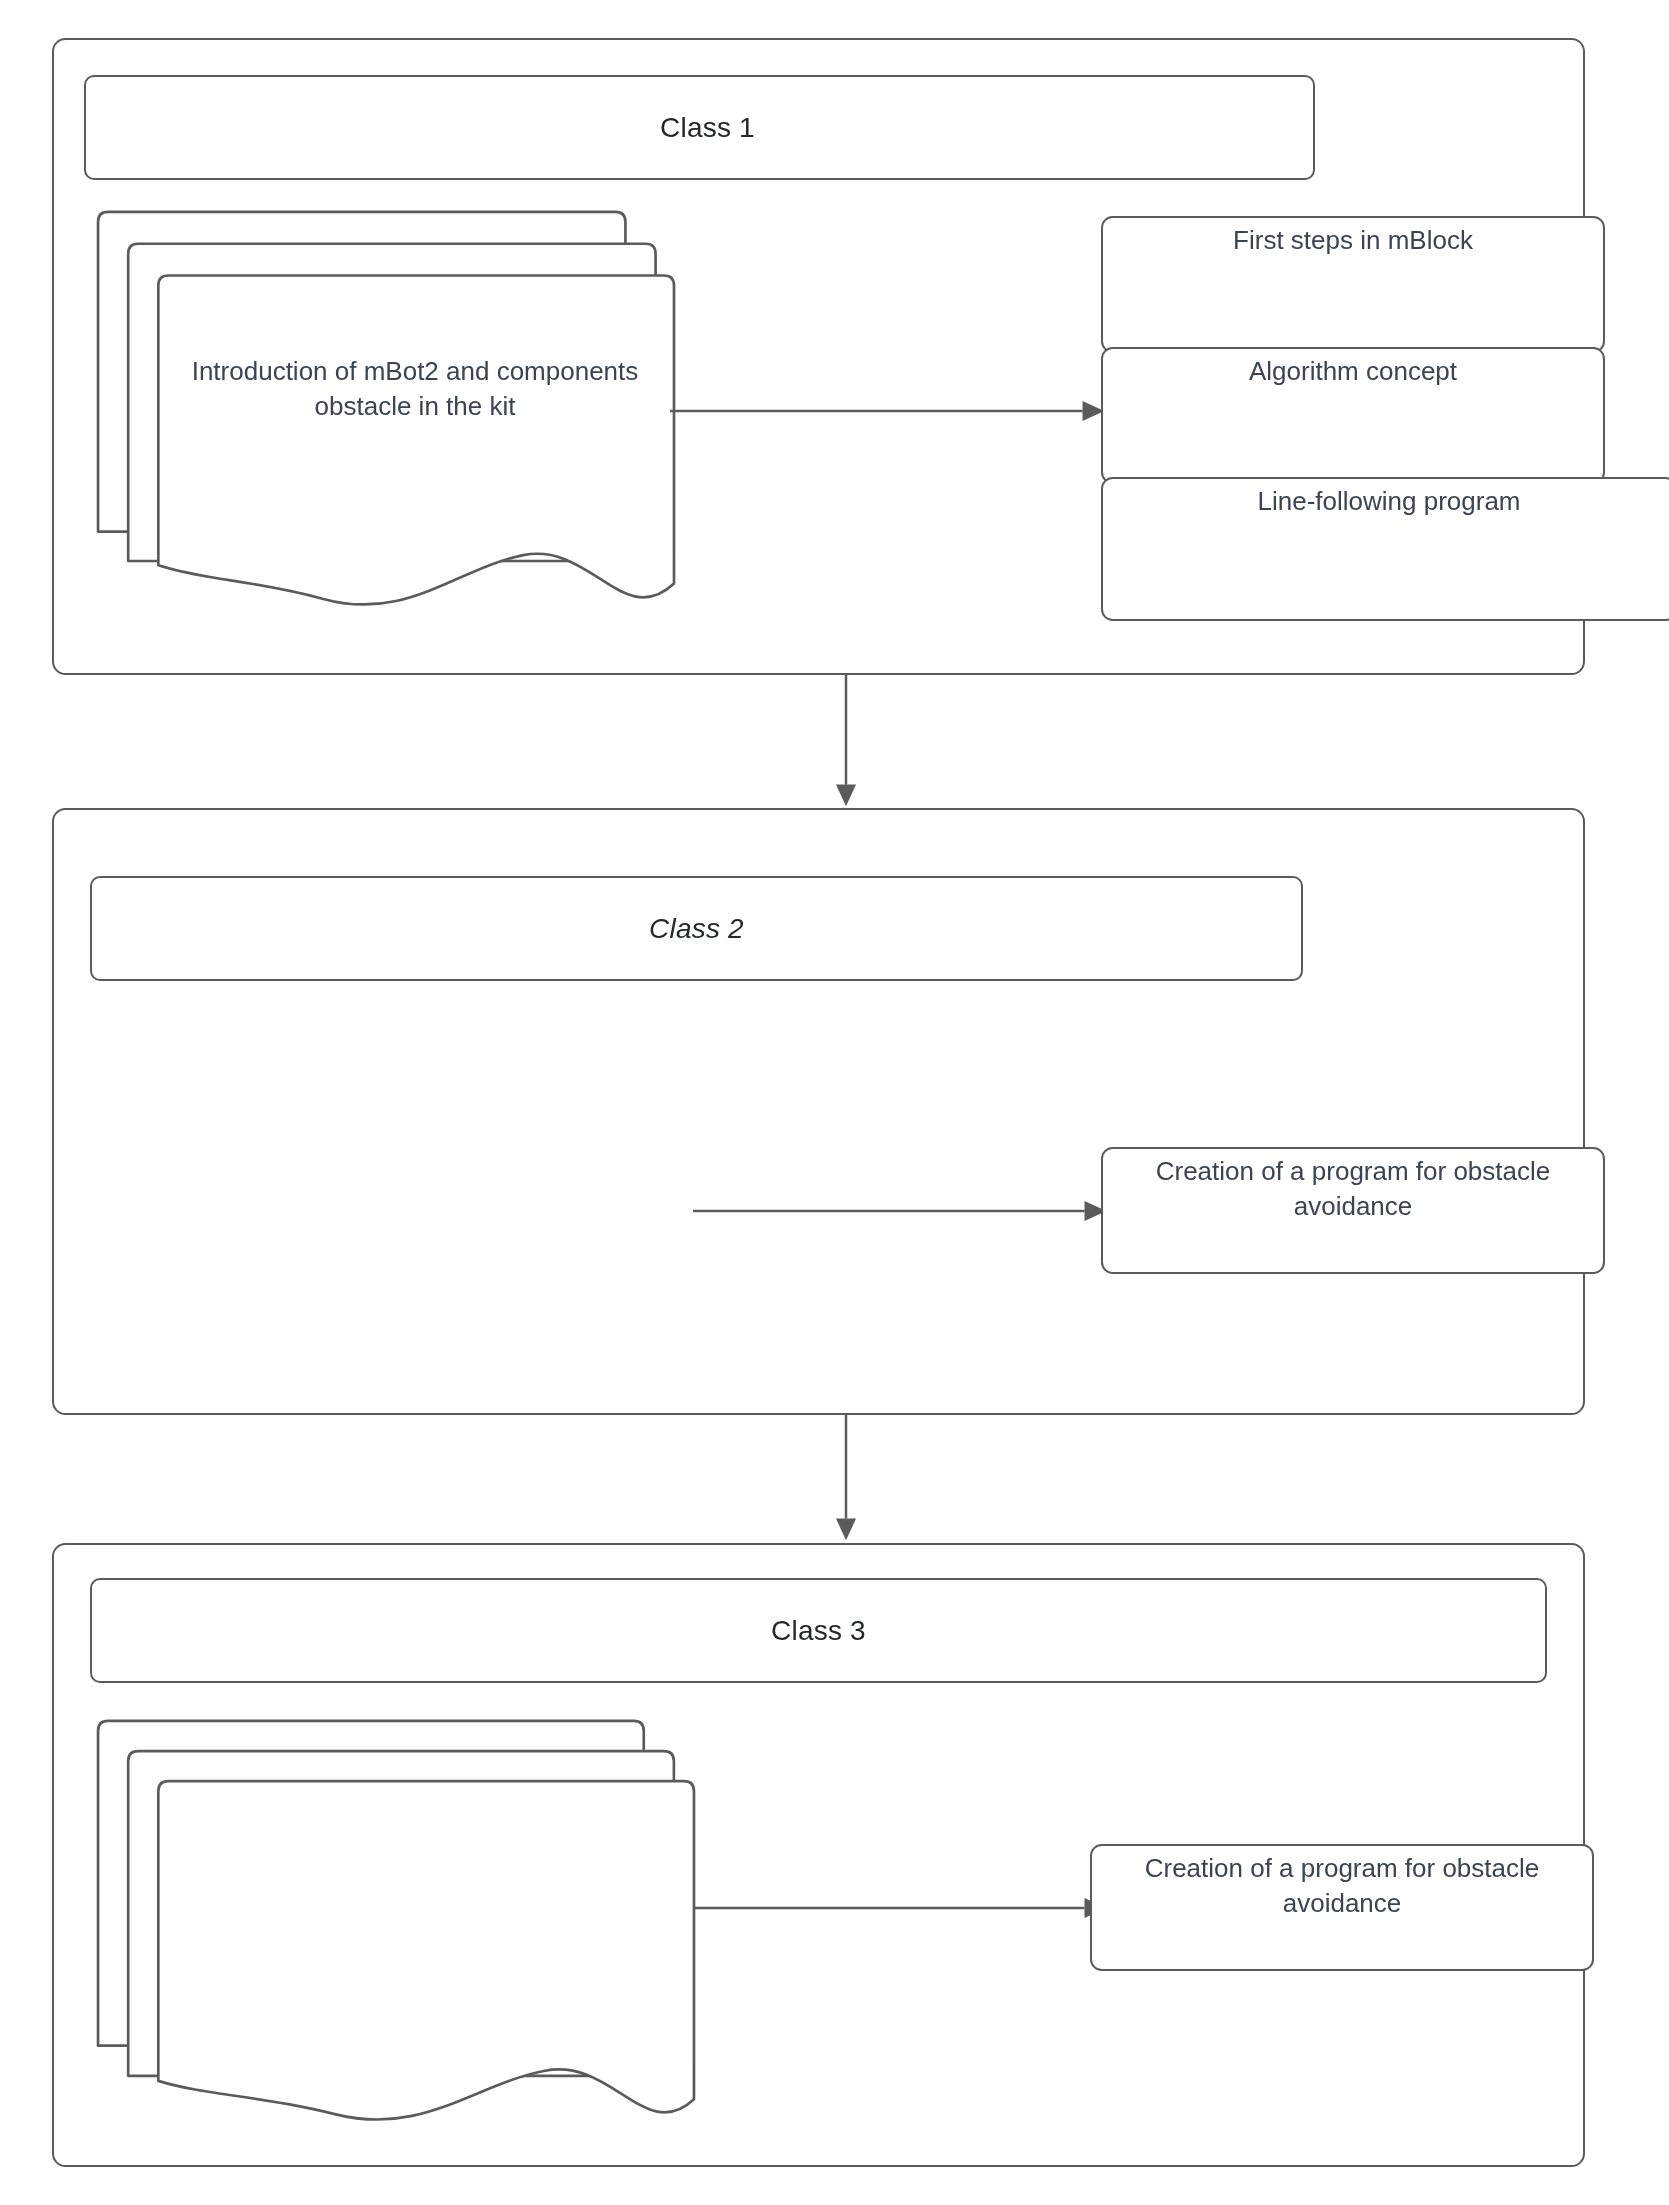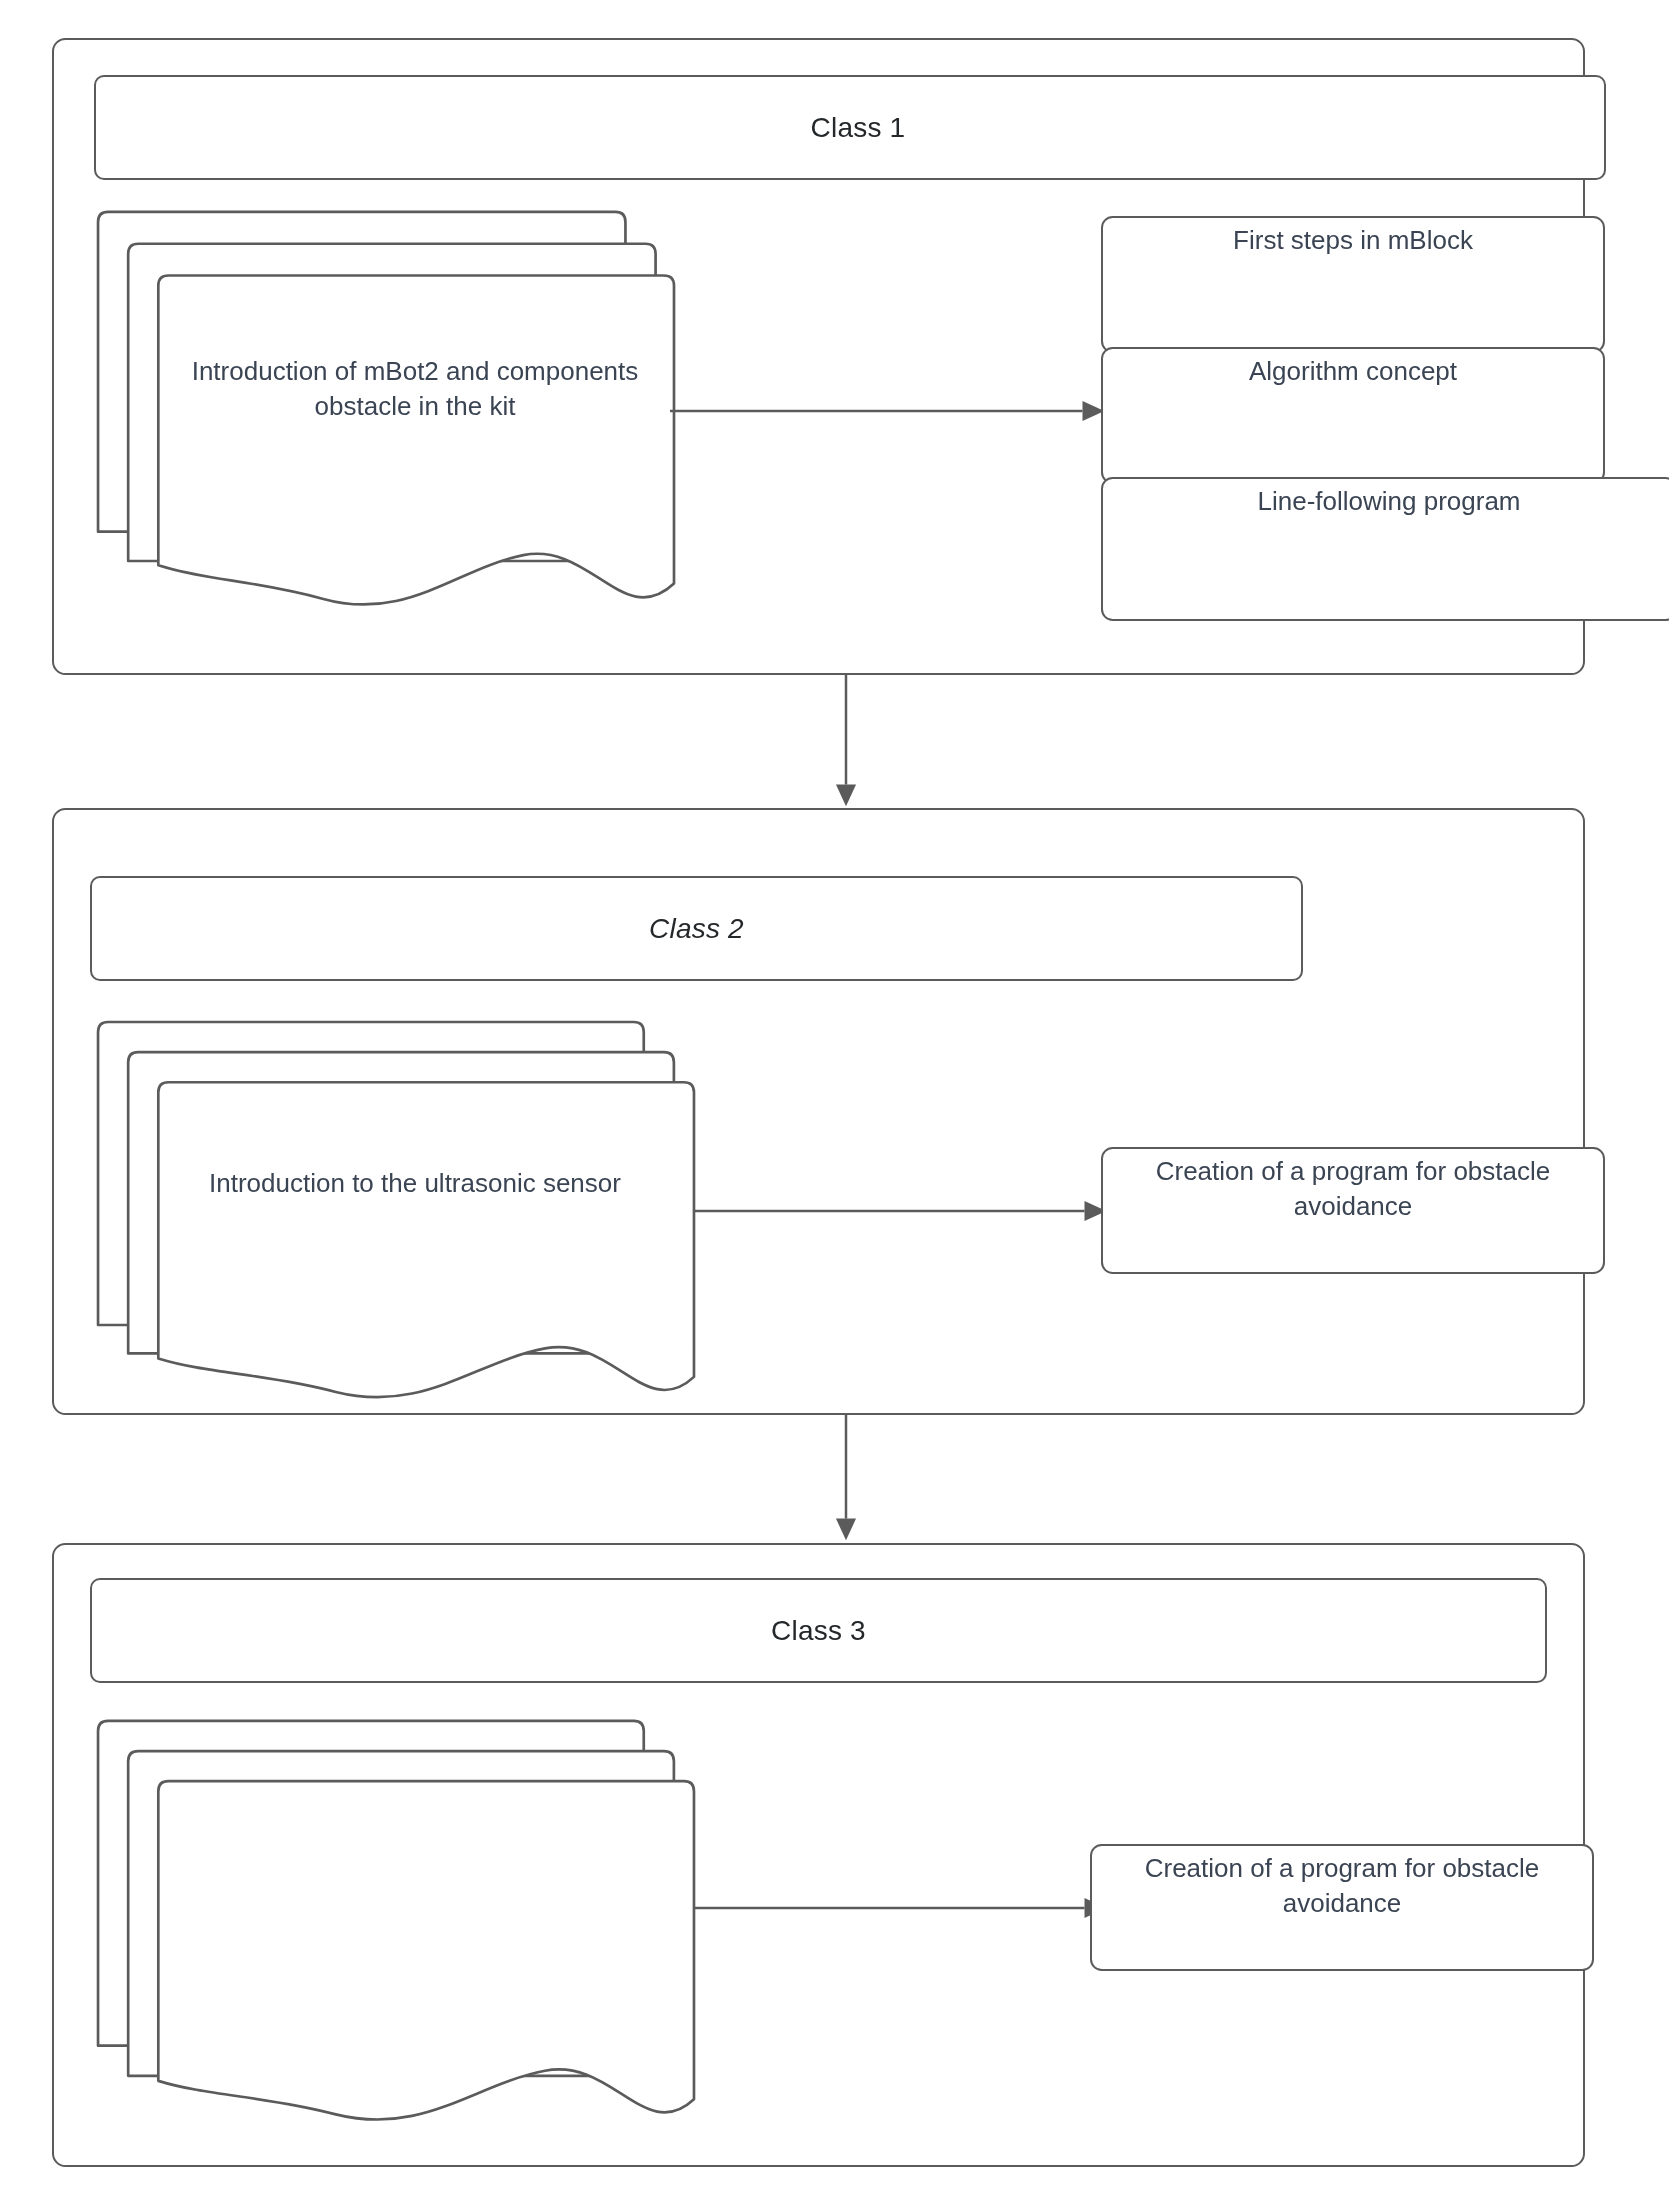--- a/index.html
+++ b/index.html
@@ -87,21 +87,21 @@
   .connector svg { display: block; overflow: visible; }
 </style>
 </head>
 <body>
 
 <div id="canvas">
 
   <div class="class-frame" style="left:52px; top:38px; width:1533px; height:637px;">
   </div>
 
-  <div class="class-header" style="left:94px; top:75px; width:1512px; height:105px;padding-left:16px;">
+  <div class="class-header" style="left:84px; top:75px; width:1231px; height:105px;padding-left:16px;">
     <span>Class 1</span>
   </div>
 
   <div class="multidoc" style="left:88px; top:205px; width:586px; height:419px;">
     <svg width="586" height="419" viewBox="0 0 700 500">
 
       <path d="M12 20 Q12 8 24 8 L630 8 Q642 8 642 20 L642 390 L12 390 Z" fill="#ffffff" stroke="#5b5b5b" stroke-width="3.2" stroke-linejoin="round"></path>
 
       <path d="M48 58 Q48 46 60 46 L666 46 Q678 46 678 58 L678 425 L48 425 Z" fill="#ffffff" stroke="#5b5b5b" stroke-width="3.2" stroke-linejoin="round"></path>
 
@@ -137,31 +137,20 @@
     </svg>
   </div>
 
   <div class="class-frame" style="left:52px; top:808px; width:1533px; height:607px;">
   </div>
 
   <div class="class-header" style="left:90px; top:876px; width:1213px; height:105px;font-style:italic;">
     <span>Class 2</span>
   </div>
 
-  <div class="multidoc" style="left:88px; top:1015px; width:611px; height:394px;">
-    <svg width="611" height="394" viewBox="0 0 730 470">
-      <path d="M12 20 Q12 8 24 8 L652 8 Q664 8 664 20 L664 370 L12 370 Z" fill="#ffffff" stroke="#5b5b5b" stroke-width="3.2" stroke-linejoin="round"></path>
-      <path d="M48 56 Q48 44 60 44 L688 44 Q700 44 700 56 L700 404 L48 404 Z" fill="#ffffff" stroke="#5b5b5b" stroke-width="3.2" stroke-linejoin="round"></path>
-      <path d="M84 92 Q84 80 96 80 L712 80 Q724 80 724 92 L724 432
-               C666 486 626 382 546 398
-               C462 414 400 476 296 450
-               C212 428 142 428 84 410 Z" fill="#ffffff" stroke="#5b5b5b" stroke-width="3.2" stroke-linejoin="round"></path>
-    </svg>
-    <div class="doc-label" style="left:80px; top:151px; width:494px;">Introduction to the ultrasonic sensor</div>
-  </div>
 
   <div class="connector" style="left:693px; top:1194px; width:415px; height:34px;">
     <svg width="415" height="34" viewBox="0 0 495 40">
       <line x1="0" y1="20" x2="467" y2="20" stroke="#5b5b5b" stroke-width="3"></line>
       <polygon points="467,8 493,20 467,32" fill="#5b5b5b"></polygon>
     </svg>
   </div>
 
   <div class="task-box" style="left:1101px; top:1147px; width:504px; height:127px;">
     <span>Creation of a program for obstacle avoidance</span>

